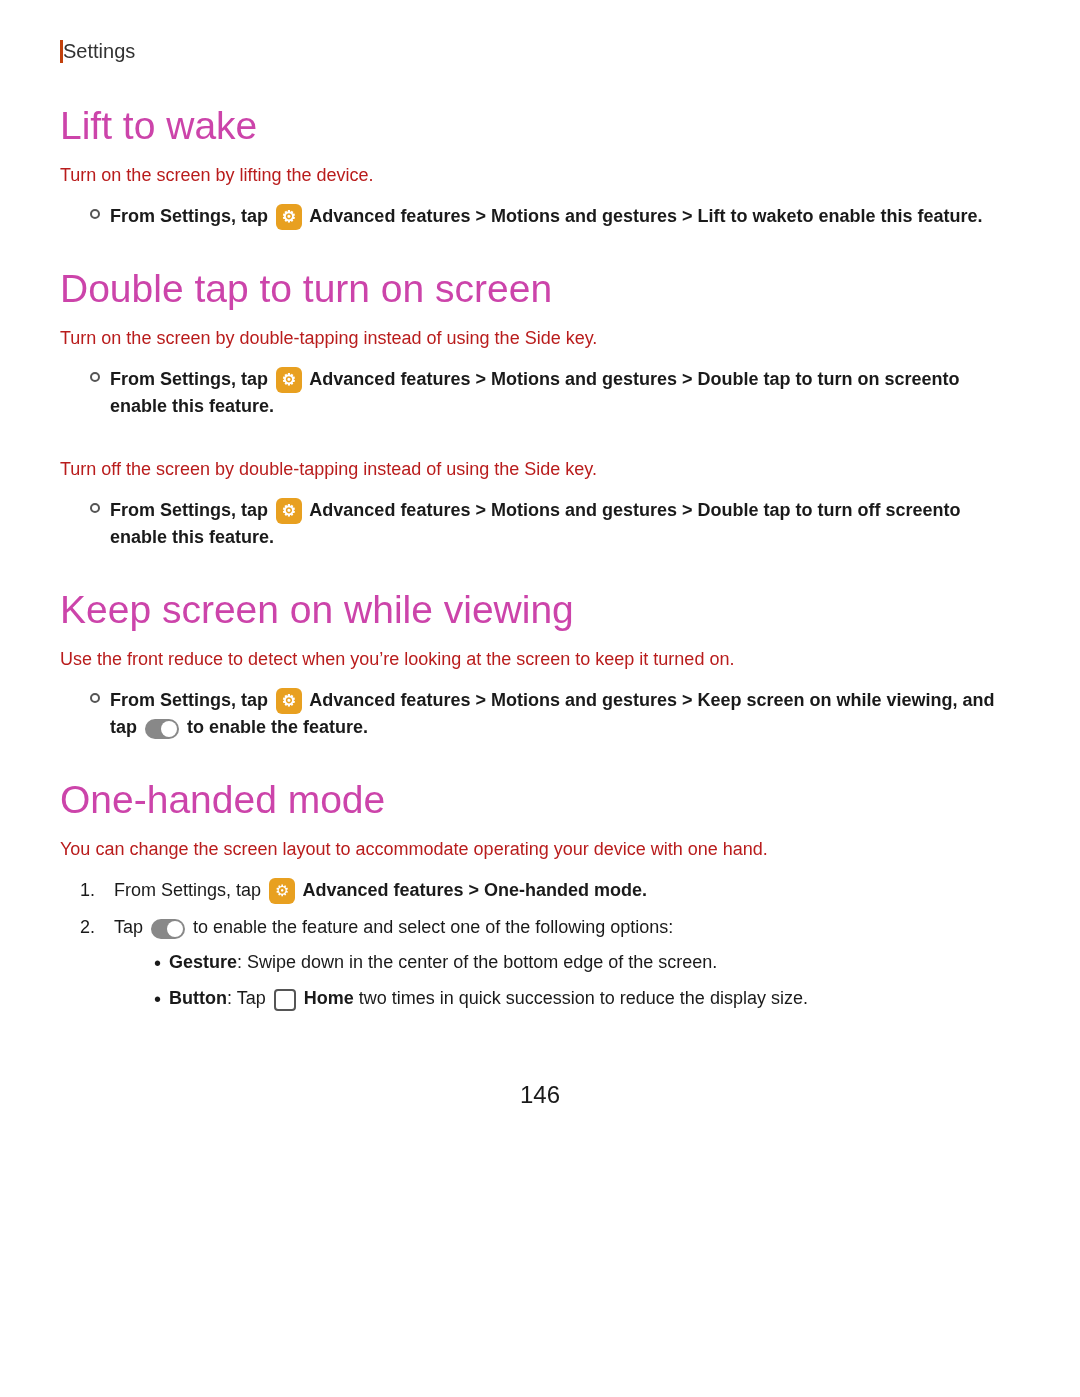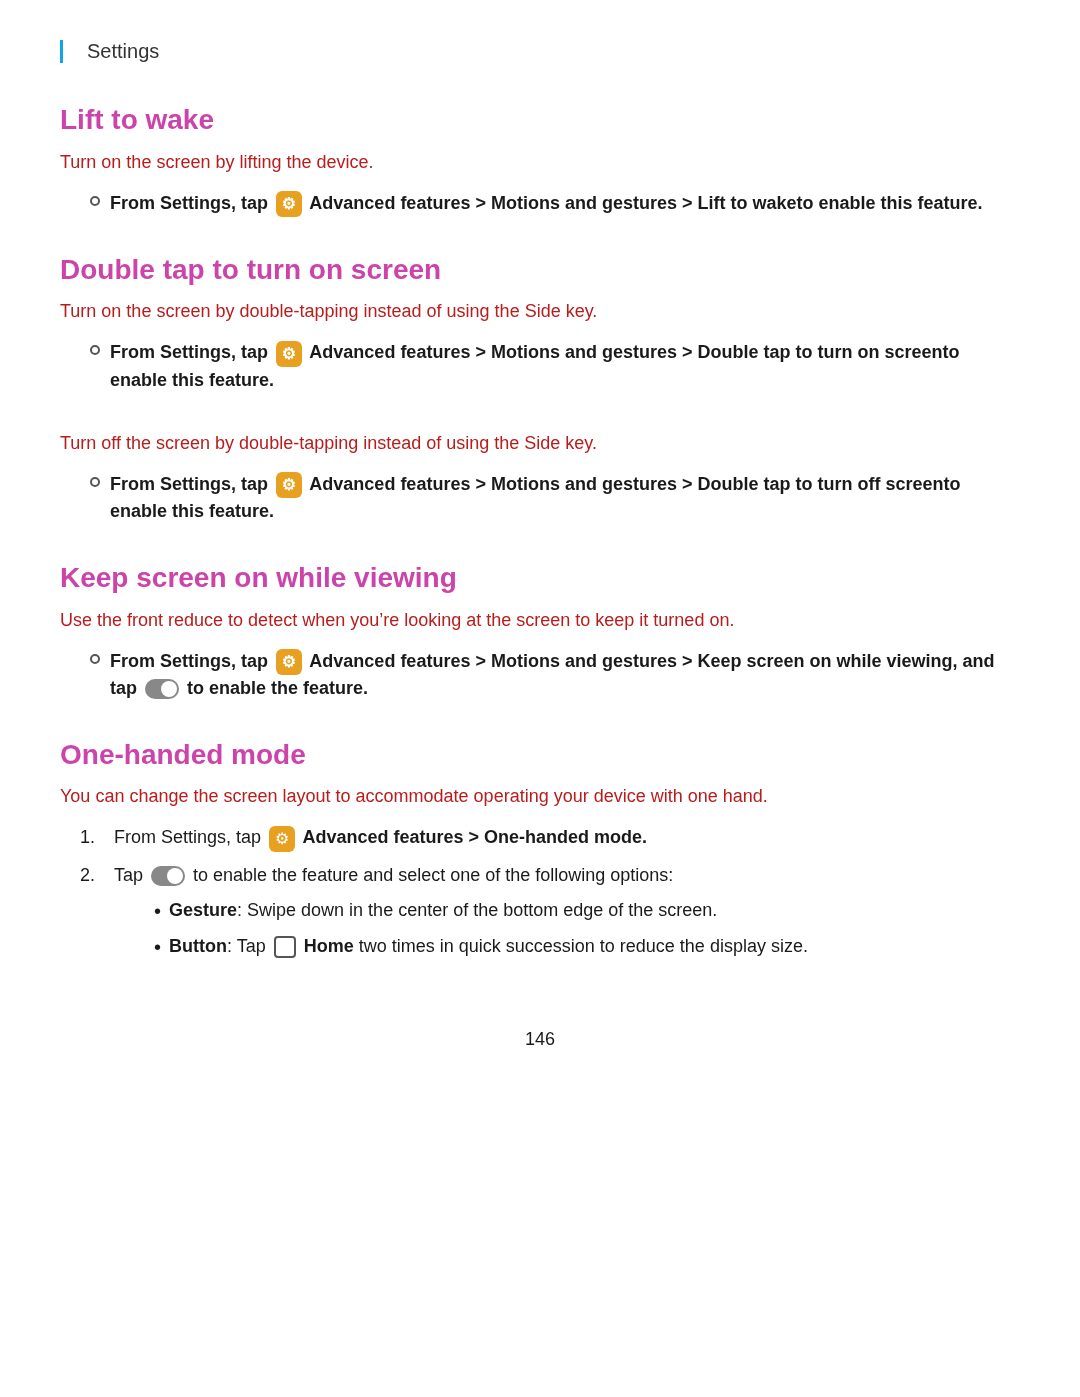--- a/index.html
+++ b/index.html
@@ -12,37 +12,37 @@
       background: #ffffff;
       font-family: 'Georgia', 'Times New Roman', serif;
       font-size: 18px;
       color: #1a1a1a;
       width: 1080px;
       min-height: 1397px;
       padding: 40px 60px 60px 60px;
     }
 
     .page-header {
-      border-left: 3px solid #0ea5e9;
-      padding-left: 24px;
+      border-left: 3px solid #c2410c;
+      padding-left: 0;
       margin-bottom: 40px;
       font-family: Arial, sans-serif;
       font-size: 20px;
       color: #333;
       font-weight: normal;
     }
 
     .section {
       margin-bottom: 36px;
     }
 
     .section-title {
       font-family: Arial, sans-serif;
-      font-size: 28px;
-      font-weight: 700;
+      font-size: 39px;
+      font-weight: 400;
       color: #cc44aa;
       margin-bottom: 12px;
       line-height: 1.2;
     }
 
     .section-desc {
       font-family: Arial, sans-serif;
       font-size: 18px;
       color: #b91c1c;
       margin-bottom: 14px;
@@ -176,21 +176,21 @@
 
     .sub-bullet-dot {
       font-size: 20px;
       line-height: 1.4;
       color: #1a1a1a;
     }
 
     .page-footer {
       text-align: center;
       font-family: Arial, sans-serif;
-      font-size: 18px;
+      font-size: 24px;
       color: #1a1a1a;
       margin-top: 60px;
     }
   </style>
 </head>
 <body>
 
 <div class="page-header">
   <span>Settings</span>
 </div>

